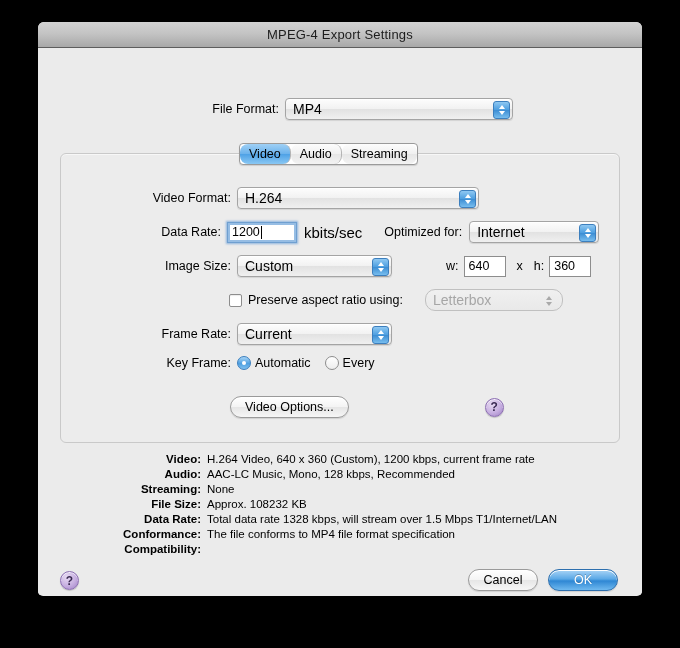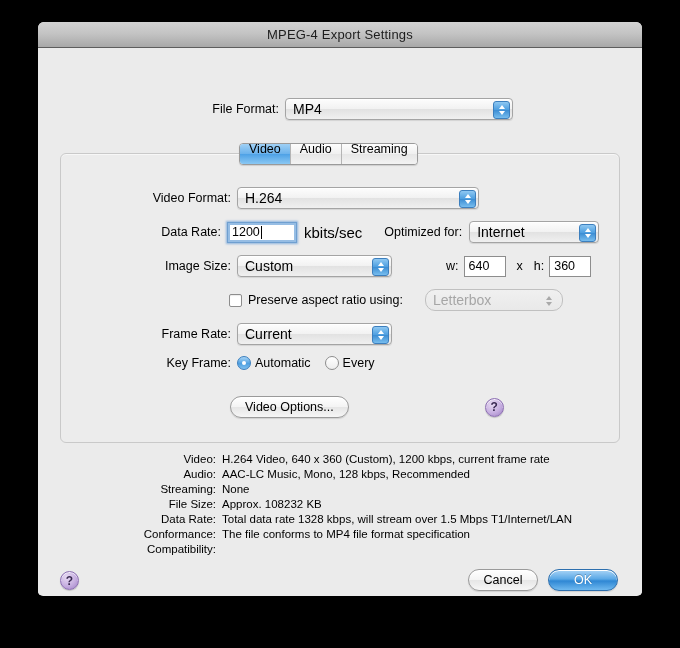--- a/index.html
+++ b/index.html
@@ -103,24 +103,25 @@
   
   .tabs {
     position: absolute; left: 201px; top: 95px;
     height: 22px; display: flex;
     border: 1px solid #9a9a9a; border-radius: 4px;
     overflow: hidden;
     box-shadow: 0 1px 1px rgba(0,0,0,0.13);
     background: #fff;
   }
   .tab {
-    display: flex; align-items: flex-end; justify-content: center;
+    display: flex; align-items: center; justify-content: center;
     padding: 8px 9px; font-size: 12.5px; color: #000;
     background: linear-gradient(to bottom, #fdfdfd 0%, #f0f0f0 50%, #e6e6e6 51%, #f3f3f3 100%);
     border-right: 1px solid #b4b4b4;
+    border-radius: 8px;
   }
   .tab:last-child { border-right: none; }
   .tab.active {
     background: linear-gradient(to bottom, #9fd0f5 0%, #6db3ec 48%, #4fa2e6 52%, #8ac8f4 100%);
     color: #000;
   }
 
   
   .checkbox {
     width: 13px; height: 13px; background: #fff;
@@ -167,21 +168,21 @@
     border: 1px solid #8d6fb3;
     display: flex; align-items: center; justify-content: center;
     font-size: 12px; font-weight: bold; color: #3a2a52;
     box-shadow: 0 1px 1px rgba(0,0,0,0.18), inset 0 1px 0 rgba(255,255,255,0.75);
   }
 
   
   .summary { position: absolute; left: 0; top: 404px; width: 100%; }
   .srow { display: flex; font-size: 11.5px; line-height: 15px; color: #000; }
   .srow .k {
-    width: 184px; text-align: right; font-weight: normal; padding-right: 6px;
+    width: 169px; text-align: right; font-weight: bold; padding-right: 6px;
   }
   .srow .v { flex: 1; }
 </style>
 </head>
 <body>
 
 <div class="window">
 
   <div class="titlebar">
     <span class="title">MPEG-4 Export Settings</span>

